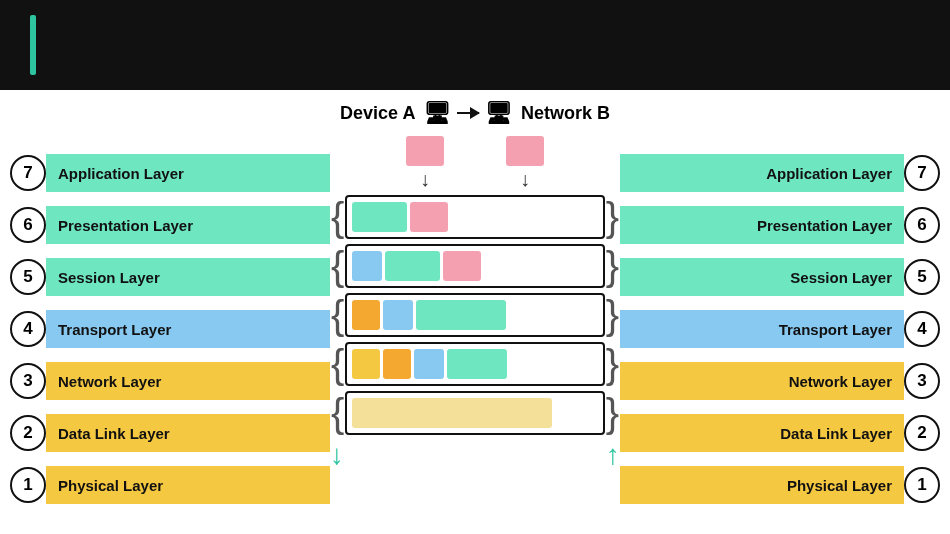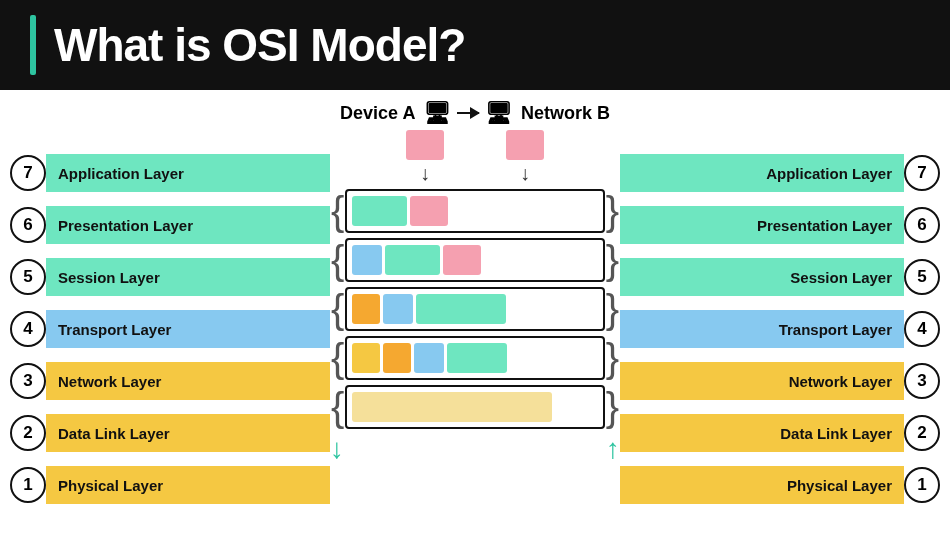--- a/index.html
+++ b/index.html
@@ -94,21 +94,21 @@
       position: relative;
     }
 
     .devices-row {
       display: flex;
       flex-direction: row;
       align-items: center;
       justify-content: space-between;
       width: 100%;
       padding: 0 10px;
-      margin-bottom: 4px;
+      margin-bottom: 10px;
     }
     .device-label {
       font-size: 18px;
       font-weight: 700;
       display: flex;
       align-items: center;
       gap: 8px;
     }
     .monitor-icon {
       font-size: 22px;
@@ -277,21 +277,20 @@
     
     .device-spacer {
       height: 44px;
     }
   </style>
 </head>
 <body>
 
 <div class="header">
   <div class="header-bar"></div>
-  <span class="header-title">What is OSI Model?</span>
 </div>
 
 <div class="main">
 
   <div class="osi-stack">
 
     <div class="device-spacer"></div>
 
     <div id="left-layers">
         <div class="layer-row">

